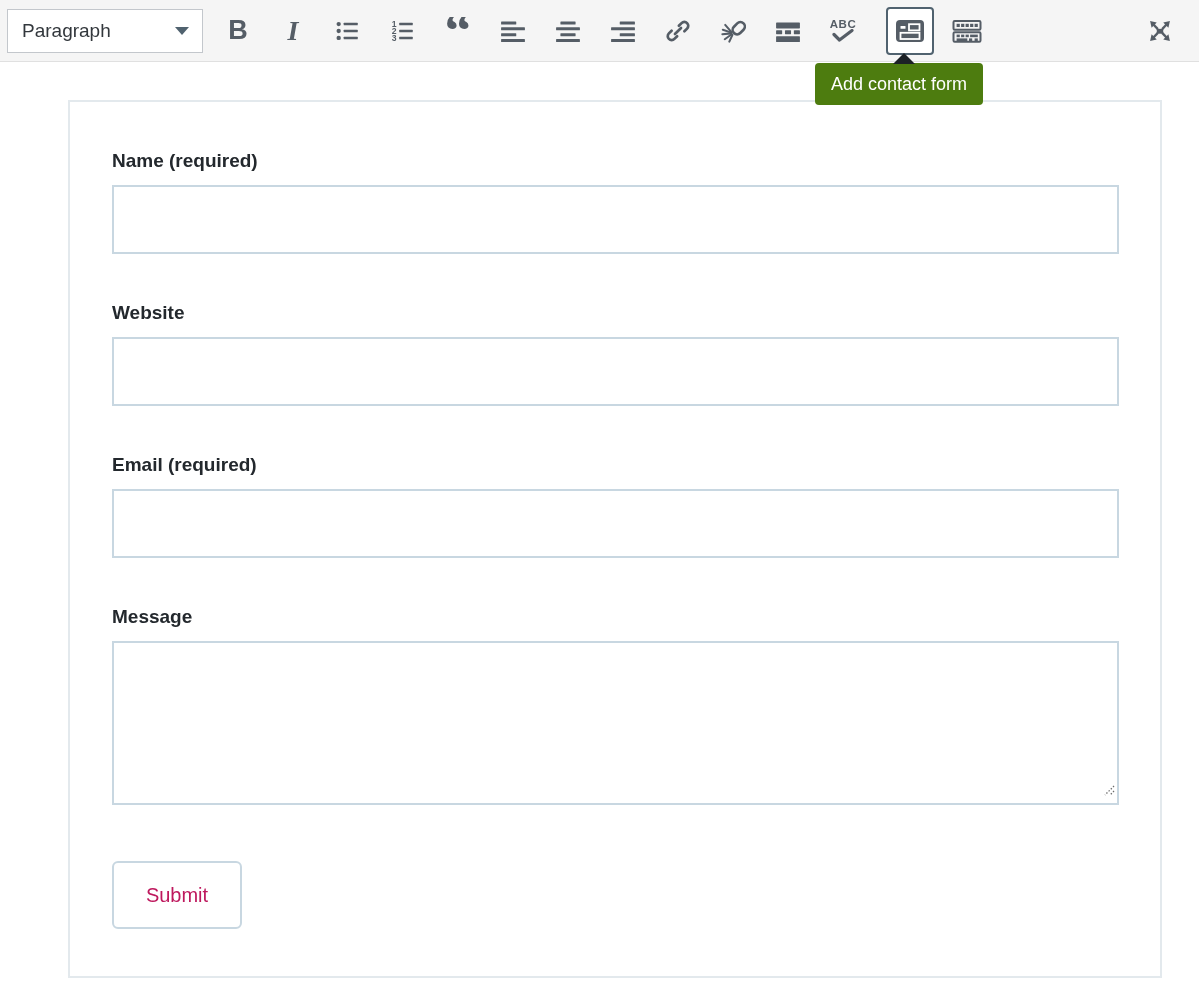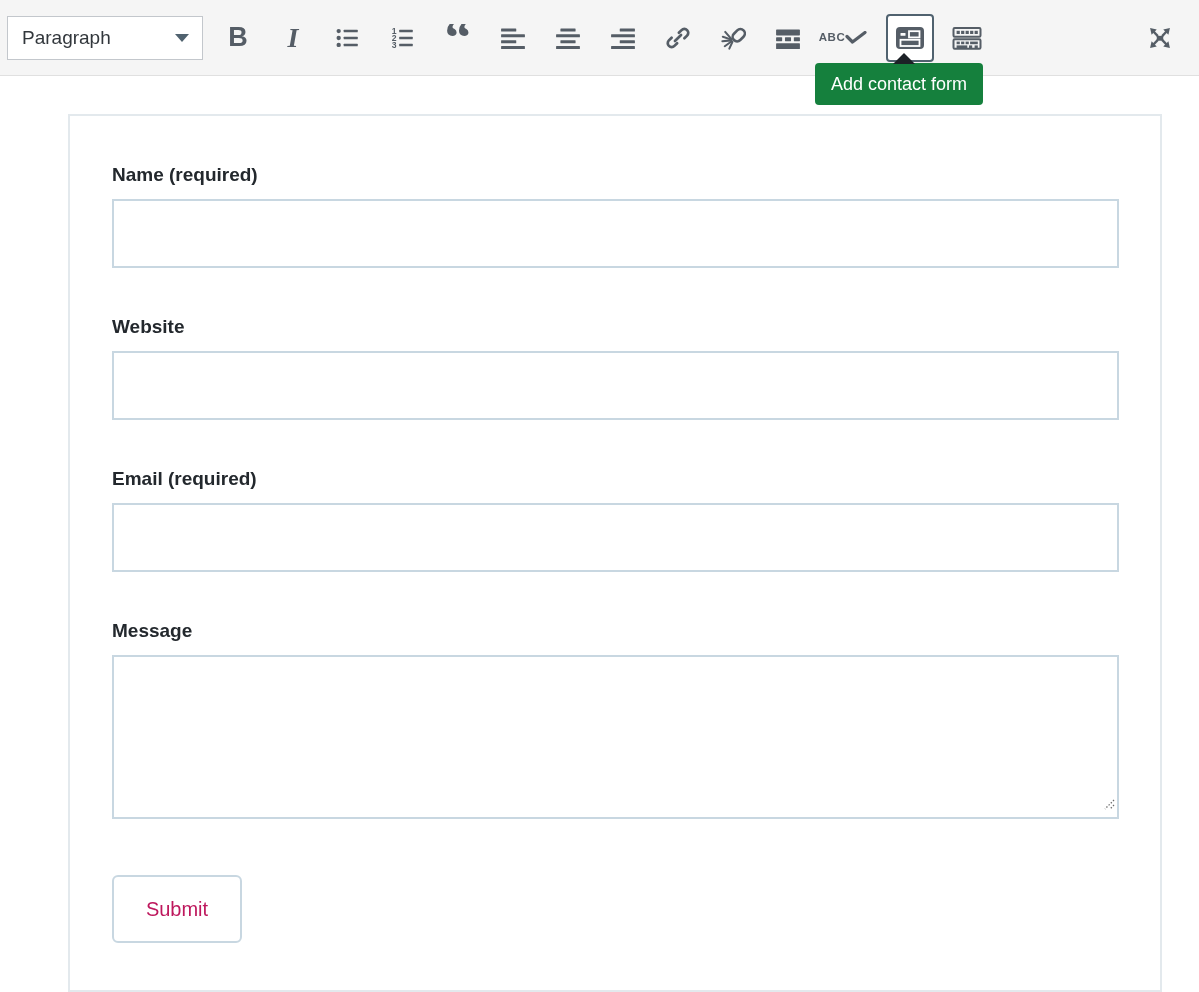--- a/index.html
+++ b/index.html
@@ -7,21 +7,21 @@
   body {
     width: 1199px; height: 992px;
     background: #ffffff;
     font-family: "Liberation Sans", sans-serif;
     position: relative;
     overflow: hidden;
   }
 
   
   .toolbar {
-    height: 76px;
+    height: 62px;
     background: #f5f5f5;
     border-bottom: 1px solid #e0e0e0;
     display: flex;
     align-items: center;
     padding: 0 10px 0 7px;
   }
   .format-select {
     width: 196px; height: 44px;
     background: #fff;
     border: 1px solid #c3c7cc;
@@ -58,29 +58,29 @@
   }
   .tbtn-fullscreen { margin-left: auto; margin-right: 4px; }
 
   .bold-glyph { font-weight: 700; font-size: 27px; line-height: 1; }
   .italic-glyph { font-family: "Liberation Serif", serif; font-style: italic; font-weight: 700; font-size: 28px; line-height: 1; }
   .quote-glyph {
     font-family: "Liberation Serif", serif; font-weight: 700;
     font-size: 54px; line-height: 1;
     display: block; height: 28px; width: 34px; overflow: hidden; text-align: center;
   }
-  .abc-wrap { display: flex; flex-direction: row; align-items: center; }
+  .abc-wrap { display: flex; flex-direction: column; align-items: center; }
   .abc-text { font-size: 11.5px; font-weight: 700; letter-spacing: 0.5px; line-height: 1; }
   .abc-wrap svg { margin-top: -1px; }
 
   
   .tooltip {
     position: absolute; left: 815px; top: 63px;
     height: 42px;
-    background: #15803d;
+    background: #4d7c0f;
     color: #fff;
     font-size: 18px;
     display: flex; align-items: center;
     padding: 4px 16px;
     border-radius: 4px;
     white-space: nowrap;
     z-index: 5;
   }
   .tooltip-arrow {
     position: absolute; left: 893px; top: 53px;

